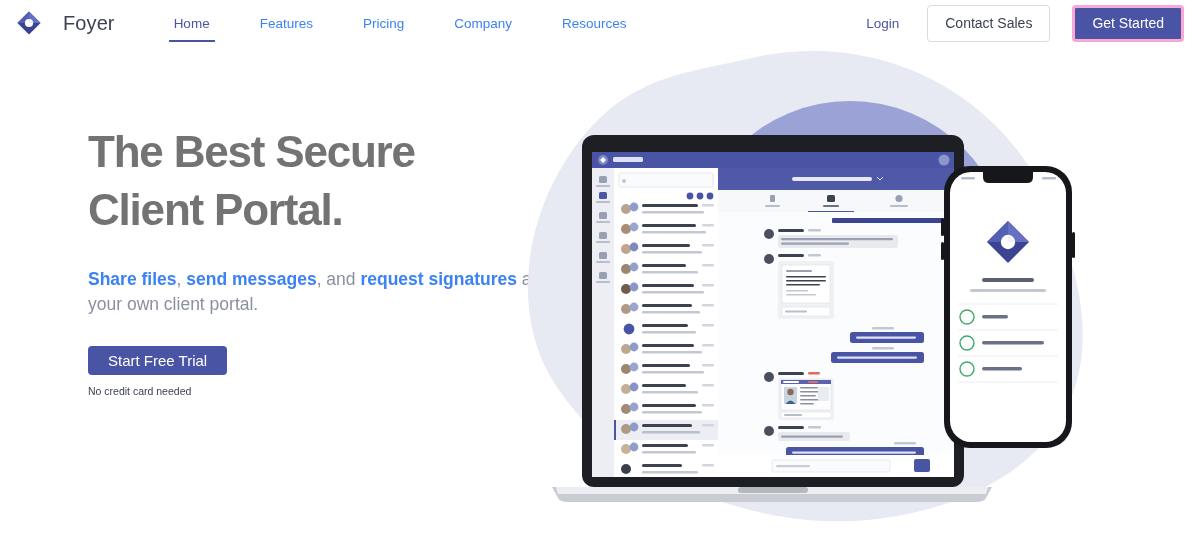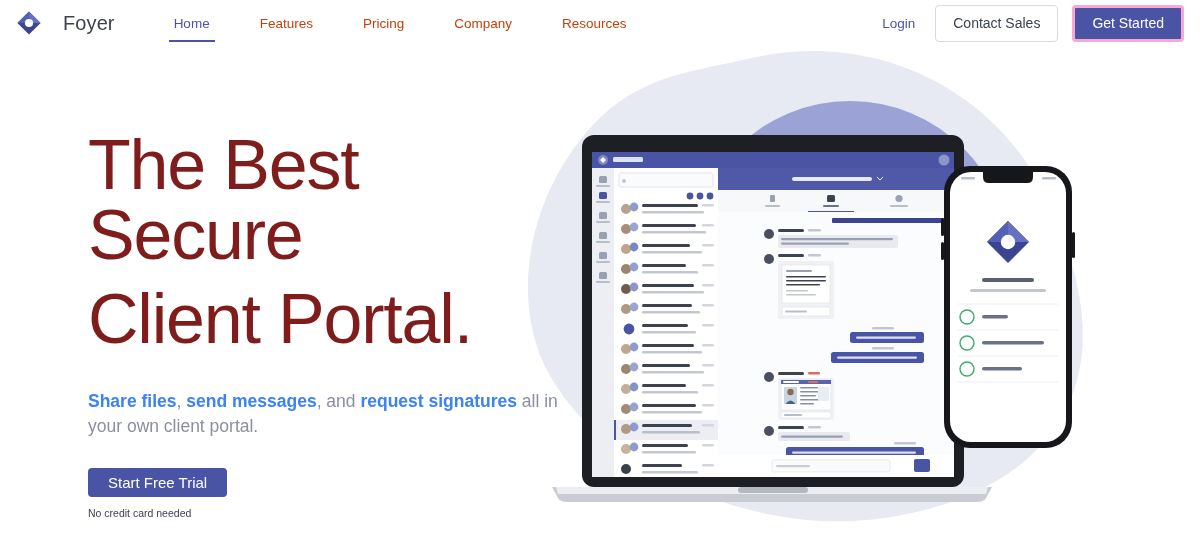--- a/index.html
+++ b/index.html
@@ -25,38 +25,38 @@
   .brand-mark { width: 26px; height: 26px; display: block; }
   .brand-name {
     font-size: 20px; color: #3d4250; letter-spacing: .1px;
     font-weight: 400;
   }
 
   .nav { display: flex; align-items: center; gap: 16px; height: 46px; }
   .nav-item {
     position: relative;
     font-size: 13.5px;
-    color: #c2410c;
+    color: #3b82f6;
     padding: 0 17px;
     height: 46px;
     display: flex; align-items: center;
     cursor: pointer;
     white-space: nowrap;
   }
   .nav-item.active { color: #4a54a4; }
   .nav-item.active::after {
     content: "";
     position: absolute;
     left: 12px; right: 12px; bottom: 4px;
     height: 2px; background: #4a54a4;
   }
 
   .header-right {
     margin-left: auto;
-    display: flex; align-items: center; gap: 14px;
+    display: flex; align-items: center; gap: 22px;
     padding-right: 2px;
   }
   .login-link {
     font-size: 13.5px; color: #4a54a4; cursor: pointer; padding: 4px 6px;
   }
   .btn {
     font-size: 14px;
     border-radius: 4px;
     cursor: pointer;
     display: inline-flex; align-items: center; justify-content: center;
@@ -78,24 +78,24 @@
 
   
   .hero { position: relative; height: 501px; }
 
   .hero-left {
     position: absolute;
     left: 88px; top: 84px;
     width: 470px;
   }
   .hero-title {
-    font-size: 70px;
+    font-size: 44px;
     line-height: 1.0;
-    color: #7f1d1d;
-    font-weight: 400;
+    color: #737373;
+    font-weight: 700;
     letter-spacing: -1.2px;
   }
   .hero-title .l2 { display: block; margin-top: 14px; }
   .hero-sub {
     margin-top: 35px;
     font-size: 17.5px;
     line-height: 1.42;
     color: #8b90a0;
     font-weight: 400;
   }

